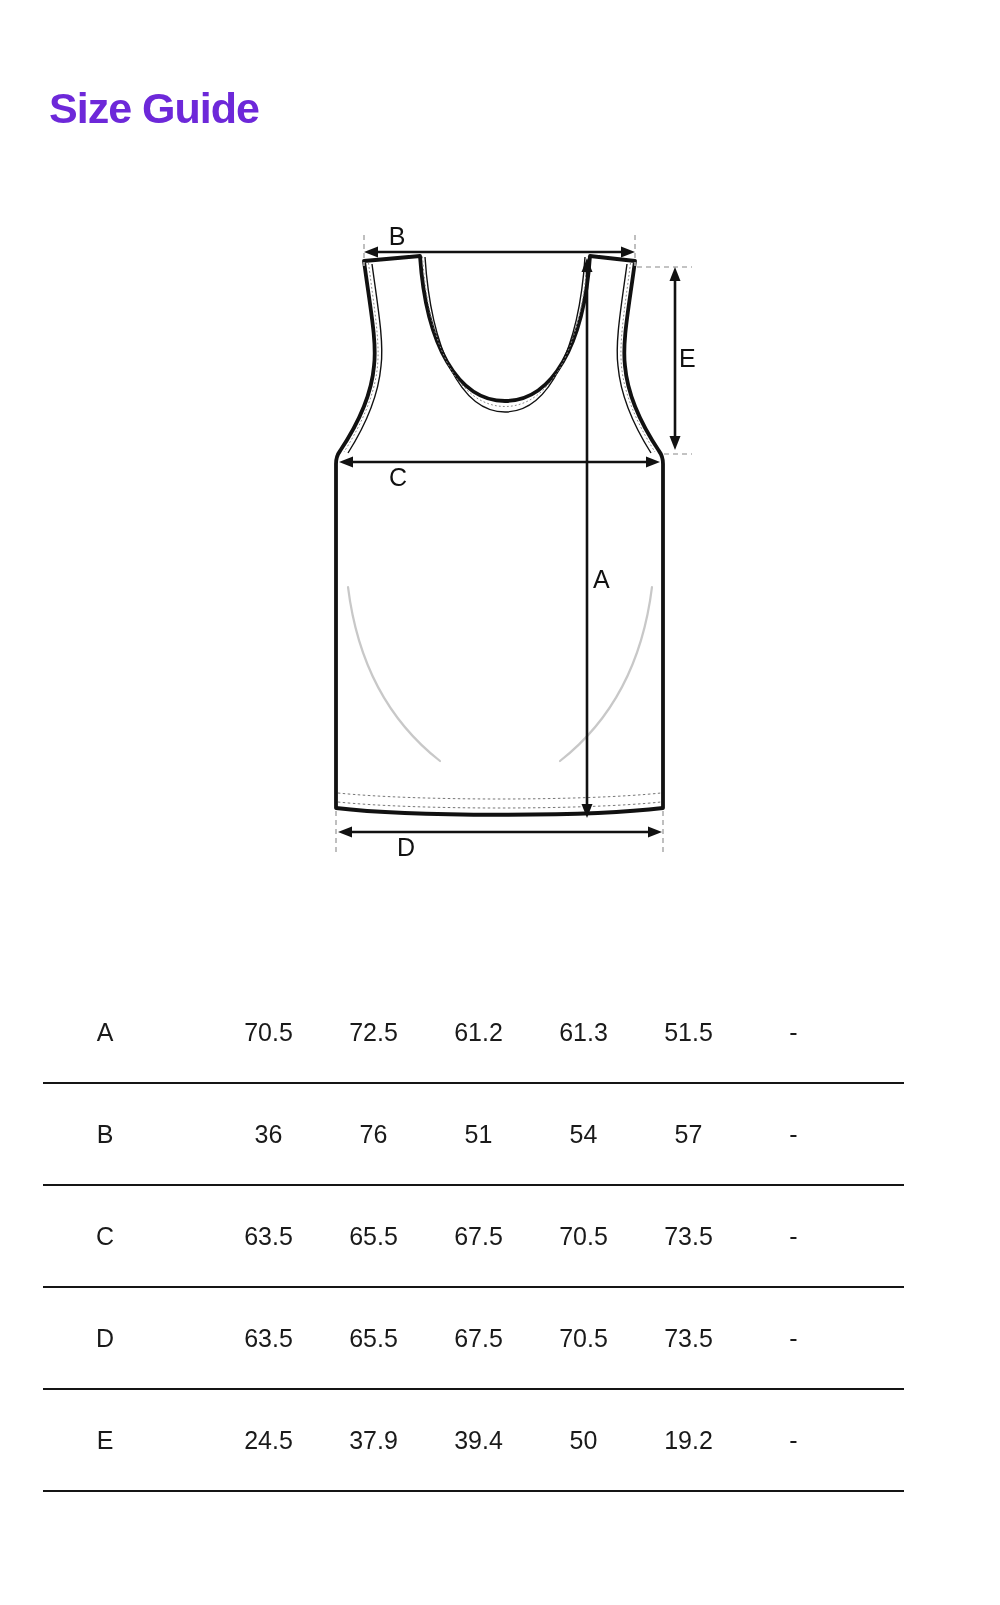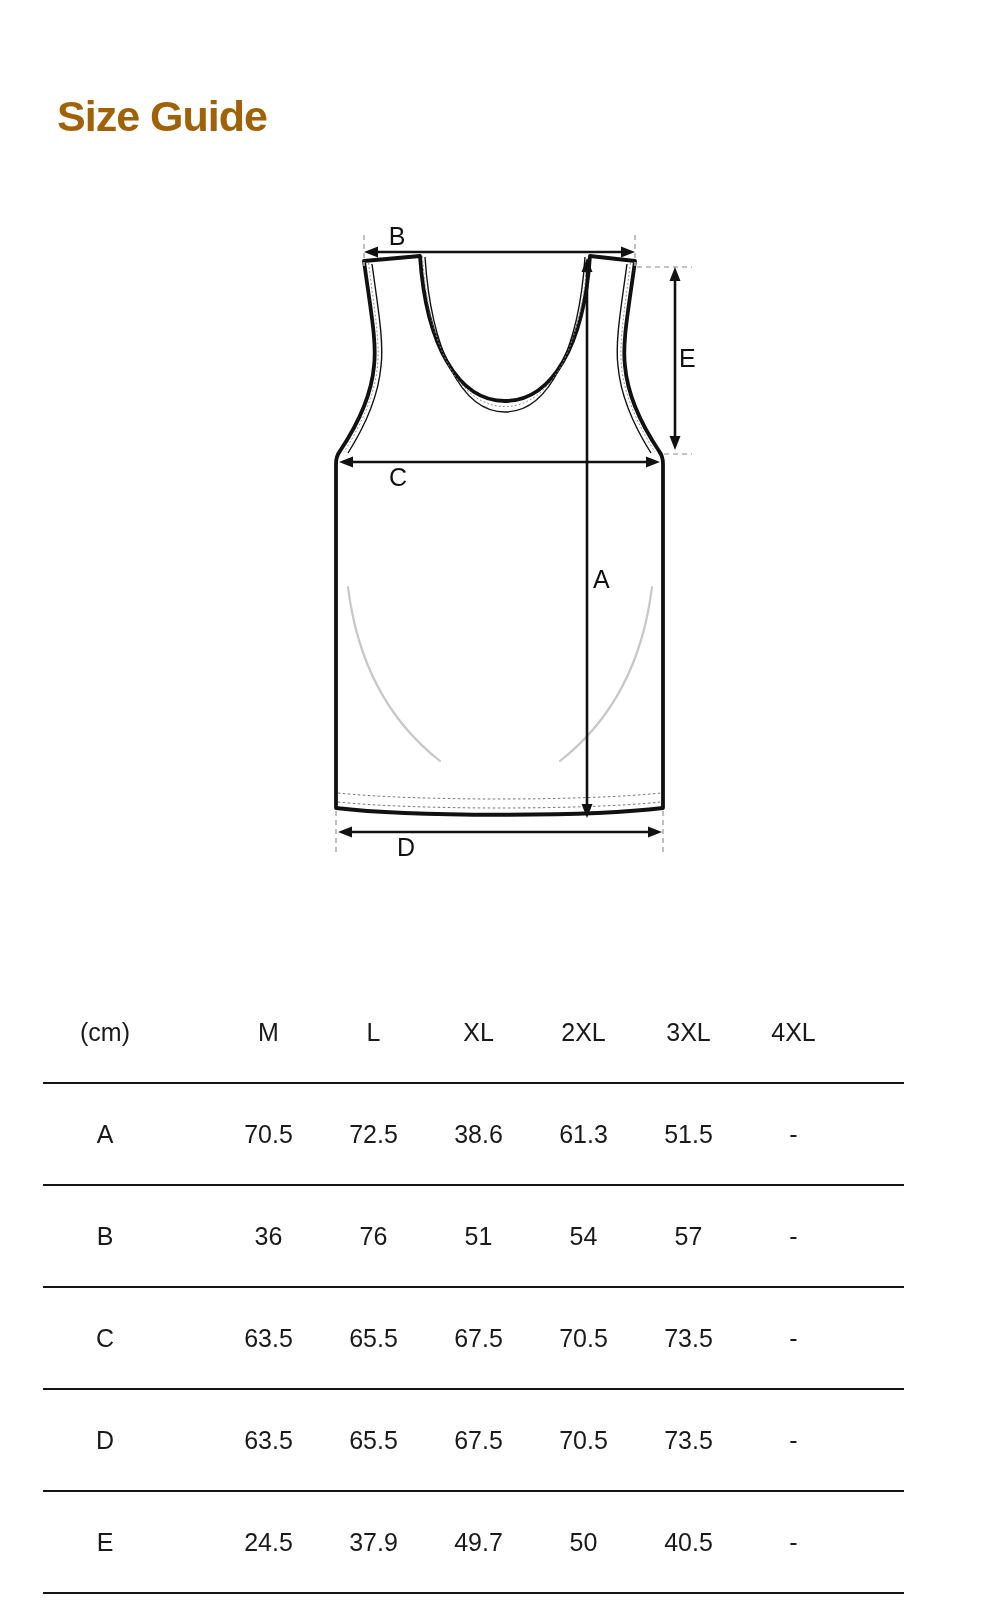--- a/index.html
+++ b/index.html
@@ -2,22 +2,22 @@
 <html><head>
 <meta charset="utf-8">
 <style>
   html,body{margin:0;padding:0;}
   body{
     width:1000px;height:1605px;position:relative;background:#ffffff;
     font-family:"Liberation Sans","DejaVu Sans",sans-serif;color:#111111;
     overflow:hidden;
   }
   .page-title{
-    position:absolute;left:41px;top:76px;margin:16px;
-    font-size:43px;line-height:1.15;font-weight:700;letter-spacing:-1px;color:#a16207;
+    position:absolute;left:41px;top:76px;margin:8px;
+    font-size:43px;line-height:1.15;font-weight:700;letter-spacing:-1px;color:#6d28d9;
   }
   .diagram-wrap{
     position:absolute;left:300px;top:195px;width:420px;height:680px;
   }
   .diagram-wrap svg{display:block;width:420px;height:680px;}
   .size-table{
     position:absolute;left:43px;top:982px;width:861px;
     font-size:25px;color:#1a1a1a;
   }
   .trow{
@@ -106,35 +106,26 @@
       <line x1="363" y1="616" x2="363" y2="657" stroke="#b0b0b0" stroke-width="1.6" stroke-dasharray="5,4"></line>
       <line x1="46" y1="637" x2="354" y2="637" stroke="#111111" stroke-width="2.6"></line>
       <polygon points="38,637 52,631.5 52,642.5" fill="#111111"></polygon>
       <polygon points="362,637 348,631.5 348,642.5" fill="#111111"></polygon>
       <text x="106" y="661" text-anchor="middle">D</text>
     </g>
   </svg>
 </div>
 
 <div class="size-table">
-  <div class="trow">
-    <div class="cell rowlabel">(cm)</div>
-    <div class="cell">M</div>
-    <div class="cell">L</div>
-    <div class="cell">XL</div>
-    <div class="cell">2XL</div>
-    <div class="cell">3XL</div>
-    <div class="cell">4XL</div>
-  </div>
 
   <div class="trow">
     <div class="cell rowlabel">A</div>
     <div class="cell">70.5</div>
     <div class="cell">72.5</div>
-    <div class="cell">38.6</div>
+    <div class="cell">61.2</div>
     <div class="cell">61.3</div>
     <div class="cell">51.5</div>
     <div class="cell">-</div>
   </div>
 
   <div class="trow">
     <div class="cell rowlabel">B</div>
     <div class="cell">36</div>
     <div class="cell">76</div>
     <div class="cell">51</div>
@@ -160,18 +151,18 @@
     <div class="cell">67.5</div>
     <div class="cell">70.5</div>
     <div class="cell">73.5</div>
     <div class="cell">-</div>
   </div>
 
   <div class="trow">
     <div class="cell rowlabel">E</div>
     <div class="cell">24.5</div>
     <div class="cell">37.9</div>
-    <div class="cell">49.7</div>
+    <div class="cell">39.4</div>
     <div class="cell">50</div>
-    <div class="cell">40.5</div>
+    <div class="cell">19.2</div>
     <div class="cell">-</div>
   </div>
 </div>
 
 </body></html>

